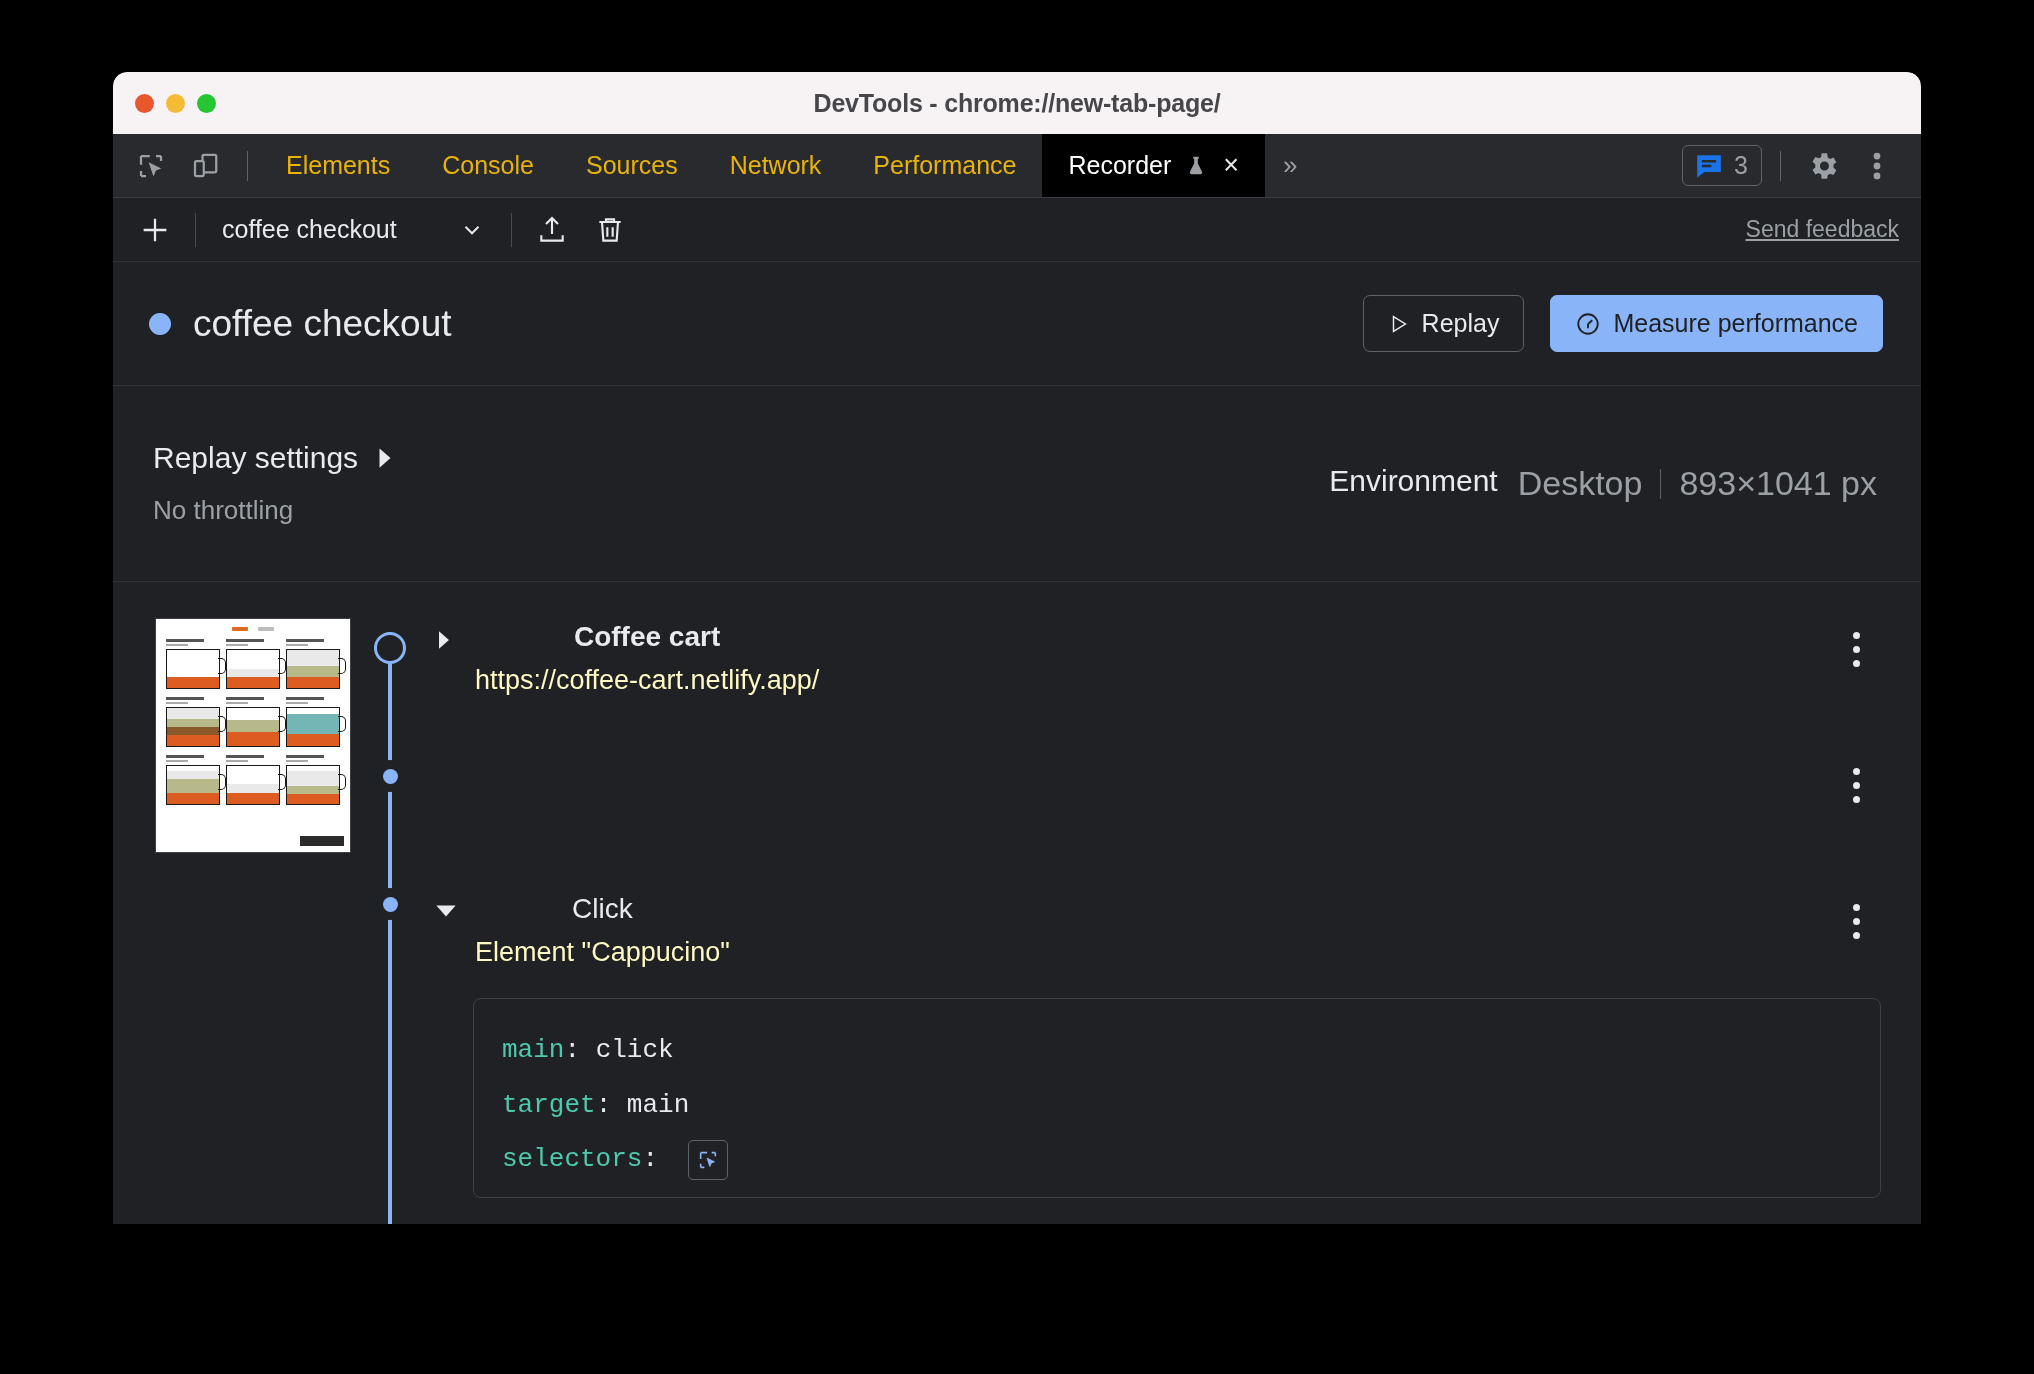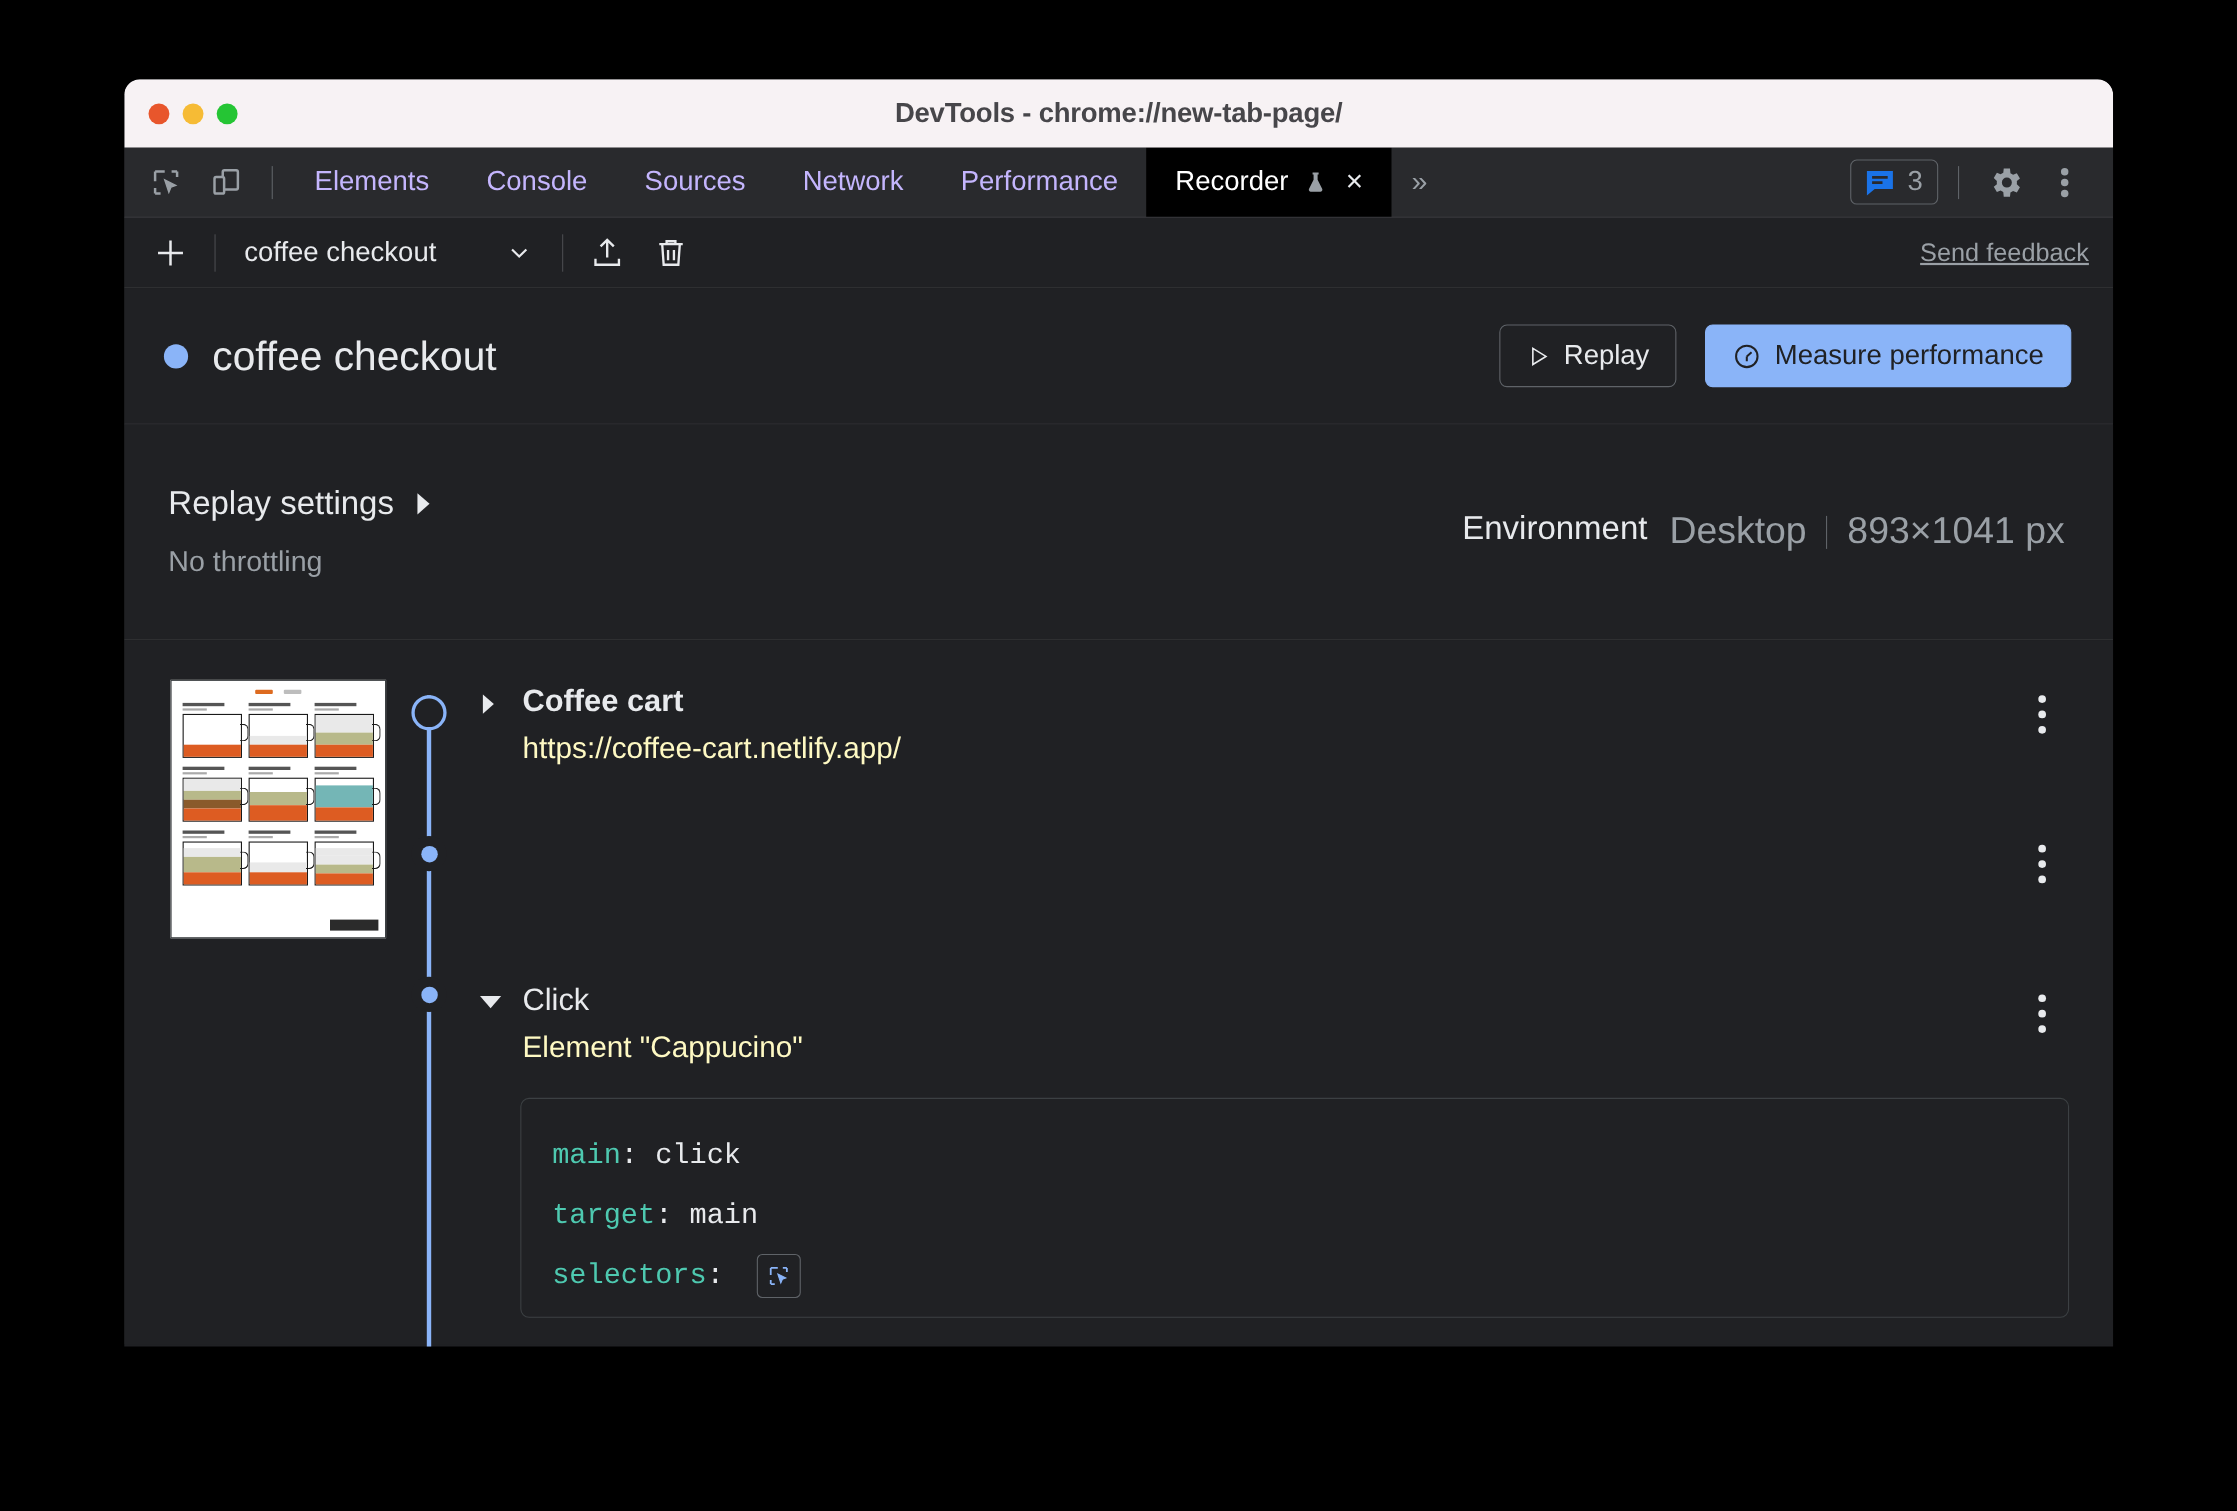--- a/index.html
+++ b/index.html
@@ -56,21 +56,21 @@
     width: 48px; height: 48px;
     display: flex; align-items: center; justify-content: center;
     border-radius: 4px;
   }
   .tb-sep { width: 1px; height: 30px; background: #5f6368; align-self: center; margin: 0 12px; }
   #tabs { display: flex; align-items: stretch; flex: 1; }
   .tab {
     display: flex; align-items: center; gap: 10px;
     padding: 0 26px;
     font-size: 25px;
-    color: #c4b5fd;
+    color: #eab308;
     white-space: nowrap;
   }
   .tab.active {
     background: #000000;
     color: #ffffff;
   }
   .tab .flask { display: inline-flex; margin-left: 4px; }
   .tab .closex {
     font-size: 27px; color: #e8eaed; margin-left: 6px; line-height: 1;
     font-family: "Liberation Sans", sans-serif;
@@ -217,21 +217,21 @@
   }
 
   #steps-col { flex: 1; padding-right: 40px; min-width: 0; }
   .step { position: relative; margin-bottom: 8px; }
   .step-head { display: flex; align-items: flex-start; gap: 18px; }
   .caret {
     width: 22px; flex-shrink: 0; margin-top: 12px;
     color: #e8eaed; font-size: 0; line-height: 0;
   }
   .step-text { min-width: 0; }
-  .step-title { font-size: 28px; color: #e8eaed; line-height: 1.35; }
+  .step-title { font-size: 28px; color: #e8eaed; line-height: 1.35; text-align: center; }
   .step-title.bold { font-weight: bold; }
   .step-sub { font-size: 27px; color: #fef9c3; line-height: 1.5; margin-top: 4px; }
   .kebab {
     position: absolute; right: 8px; top: 8px;
     width: 34px; height: 46px;
     display: flex; flex-direction: column; align-items: center; justify-content: center; gap: 7px;
   }
   .kebab i { width: 7px; height: 7px; border-radius: 50%; background: #e8eaed; display: block; }
 
   

